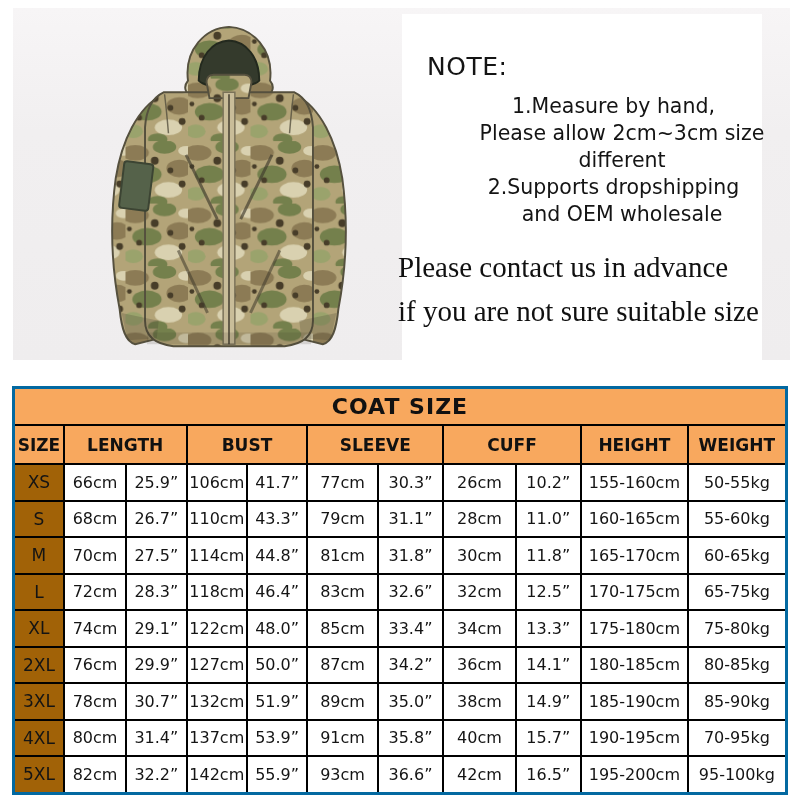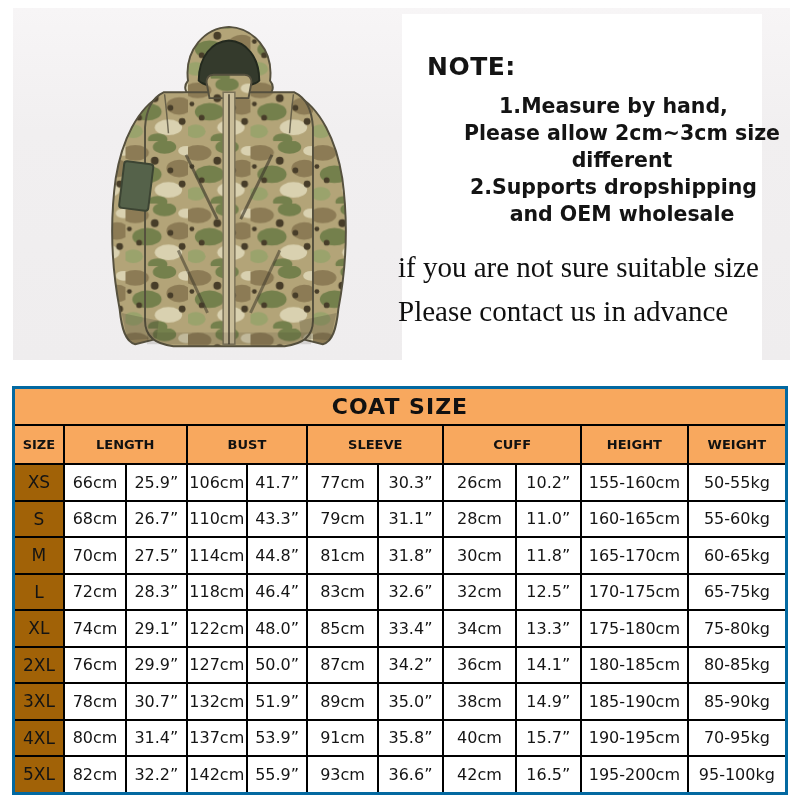--- a/index.html
+++ b/index.html
@@ -7,38 +7,38 @@
         font-family:"DejaVu Sans","Liberation Sans",sans-serif;color:#111;}
 
   
   .photo-bg{position:absolute;left:13px;top:8px;width:777px;height:352px;
             background:linear-gradient(180deg,#f7f5f6 0%,#f1eff0 35%,#efedee 100%);z-index:0;}
   .white-overlay{position:absolute;left:402px;top:14px;width:360px;height:346px;background:#ffffff;z-index:1;}
   .jacket-svg{position:absolute;left:63px;top:14px;width:332px;height:346px;z-index:2;}
 
   
   .note{position:absolute;left:427px;top:52px;z-index:3;font-family:"DejaVu Sans",sans-serif;
-        font-weight:700;color:#141414;}
+        font-weight:400;color:#141414;}
   .note-title{font-size:25px;margin-bottom:12px;letter-spacing:0.5px;}
   .note-line{font-size:20.5px;line-height:27px;text-align:center;}
   .note-indent{padding-left:17px;}
 
   
   .contact{position:absolute;left:398px;top:245px;z-index:3;font-family:"Liberation Serif","DejaVu Serif",serif;
            color:#101010;}
   .contact-line{font-size:29px;line-height:44px;white-space:nowrap;}
 
   
   .size-table-wrap{position:absolute;left:12px;top:386px;z-index:3;}
   table.size-table{border-collapse:collapse;table-layout:fixed;width:776px;
                    border:3px solid #0369a1;font-family:"DejaVu Sans","Liberation Sans",sans-serif;}
   .size-table td,.size-table th{border:2px solid #000;text-align:center;vertical-align:middle;
                    padding:0;overflow:hidden;white-space:nowrap;}
   .title-row td{height:35px;font-size:22px;font-weight:bold;letter-spacing:1px;}
-  .head-row th{height:37px;font-size:13px;font-weight:bold;}
+  .head-row th{height:37px;font-size:17px;font-weight:bold;}
   .data-row td{height:34.5px;font-size:16px;background:#ffffff;color:#141414;}
   .orange{background:#F8A85E;}
   .data-row td.size-col{background:#a16207;font-size:17px;font-weight:500;}
 </style>
 </head>
 <body>
 
 <div class="page">
 
   <div class="photo-bg"></div>
@@ -98,22 +98,22 @@
 
   <div class="note">
     <div class="note-title">NOTE:</div>
     <div class="note-line">1.Measure by hand,</div>
     <div class="note-line note-indent">Please allow 2cm~3cm size different</div>
     <div class="note-line">2.Supports dropshipping</div>
     <div class="note-line note-indent">and OEM wholesale</div>
   </div>
 
   <div class="contact">
+    <div class="contact-line">Please contact us in advance</div>
     <div class="contact-line">if you are not sure suitable size</div>
-    <div class="contact-line">Please contact us in advance</div>
   </div>
 
   <div class="size-table-wrap">
     <table class="size-table">
       <colgroup>
         <col style="width:50px">
           <col style="width:62px">
           <col style="width:60px">
         <col style="width:60px">
           <col style="width:60px">

